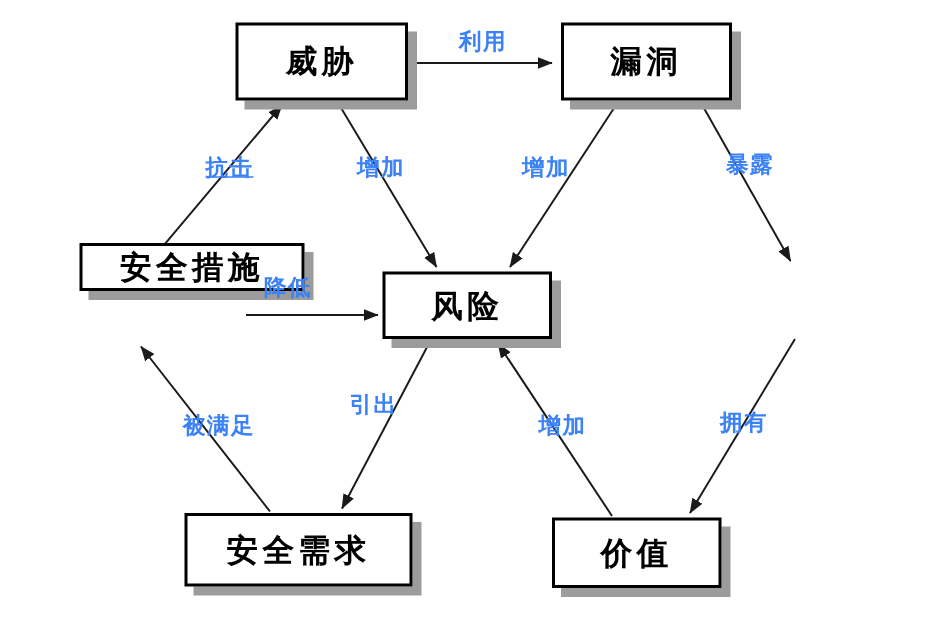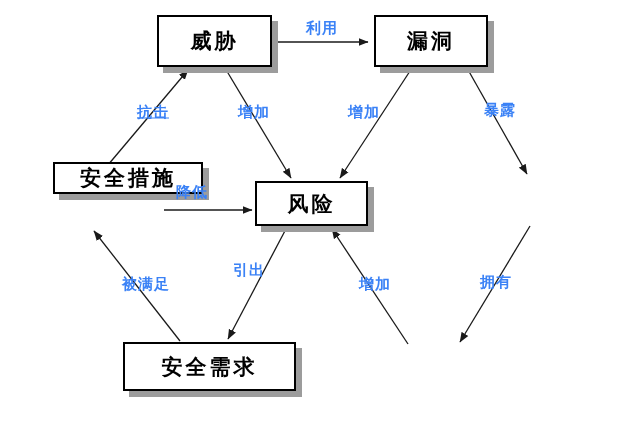--- a/index.html
+++ b/index.html
@@ -47,21 +47,21 @@
     white-space: nowrap;
     z-index: 3;
     letter-spacing: 1px;
   }
   
   .node-threat        { left: 157px; top: 15px;  width: 115px; height: 52px; }
   .node-vulnerability { left: 374px; top: 15px;  width: 114px; height: 52px; }
   .node-safeguards    { left: 13px;  top: 162px; width: 150px; height: 32px; margin-left: 40px; }
   .node-risk          { left: 255px; top: 181px; width: 113px; height: 45px; }
   .node-info-assets   { left: 466px; top: 177px; width: 145px; height: 48px; }
-  .node-security-req  { left: 123px; top: 342px; width: 173px; height: 49px; }
+  .node-security-req  { left: 123px; top: 342px; width: 152px; height: 49px; }
   .node-value         { left: 368px; top: 345px; width: 113px; height: 47px; }
   
   .lbl-exploit        { left: 322px; top: 28px;  }
   .lbl-resist         { left: 153px; top: 112px; text-decoration: underline; }
   .lbl-threat-incr    { left: 254px; top: 112px; }
   .lbl-vuln-incr      { left: 364px; top: 112px; }
   .lbl-expose         { left: 500px; top: 110px; font-family: Liberation Serif, serif; }
   .lbl-reduce         { left: 192px; top: 192px; }
   .lbl-satisfy        { left: 146px; top: 284px; }
   .lbl-derive         { left: 249px; top: 270px; }
@@ -101,20 +101,23 @@
   </div>
   <div class="node node-safeguards">
     <span>安全措施</span>
   </div>
   <div class="node node-risk">
     <span>风险</span>
   </div>
   <div class="node node-security-req">
     <span>安全需求</span>
   </div>
+  <div class="node node-value">
+    <span>价值</span>
+  </div>
 
   <span class="edge-label lbl-exploit">利用</span>
   <span class="edge-label lbl-resist">抗击</span>
   <span class="edge-label lbl-threat-incr">增加</span>
   <span class="edge-label lbl-vuln-incr">增加</span>
   <span class="edge-label lbl-expose">暴露</span>
   <span class="edge-label lbl-reduce">降低</span>
   <span class="edge-label lbl-satisfy">被满足</span>
   <span class="edge-label lbl-derive">引出</span>
   <span class="edge-label lbl-value-incr">增加</span>

